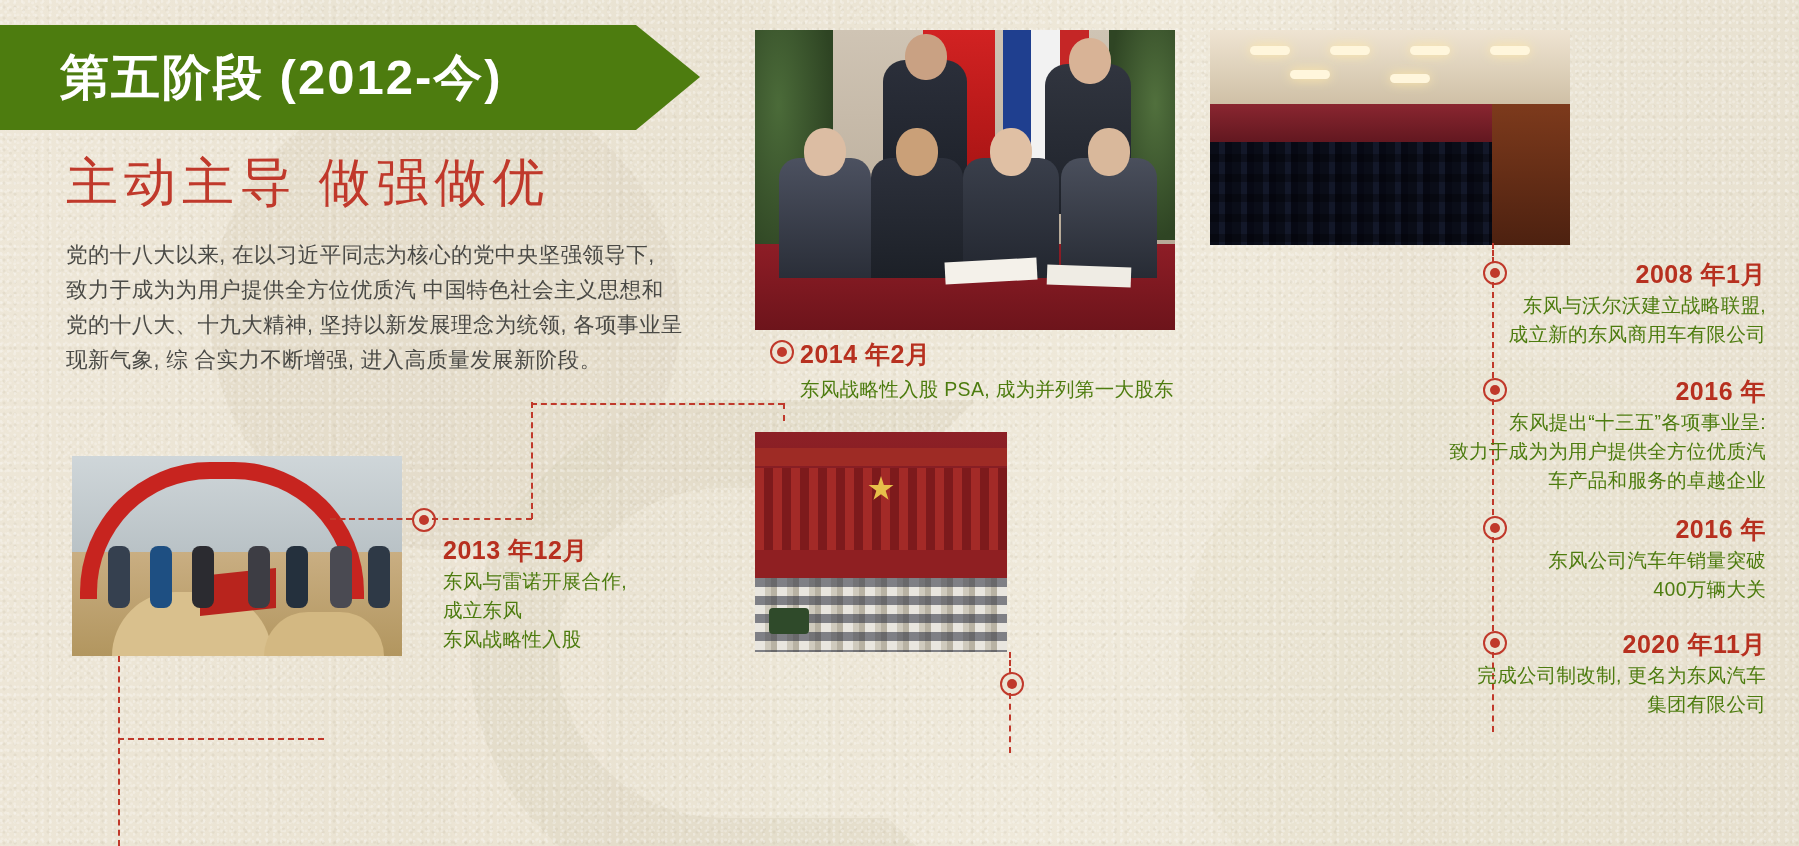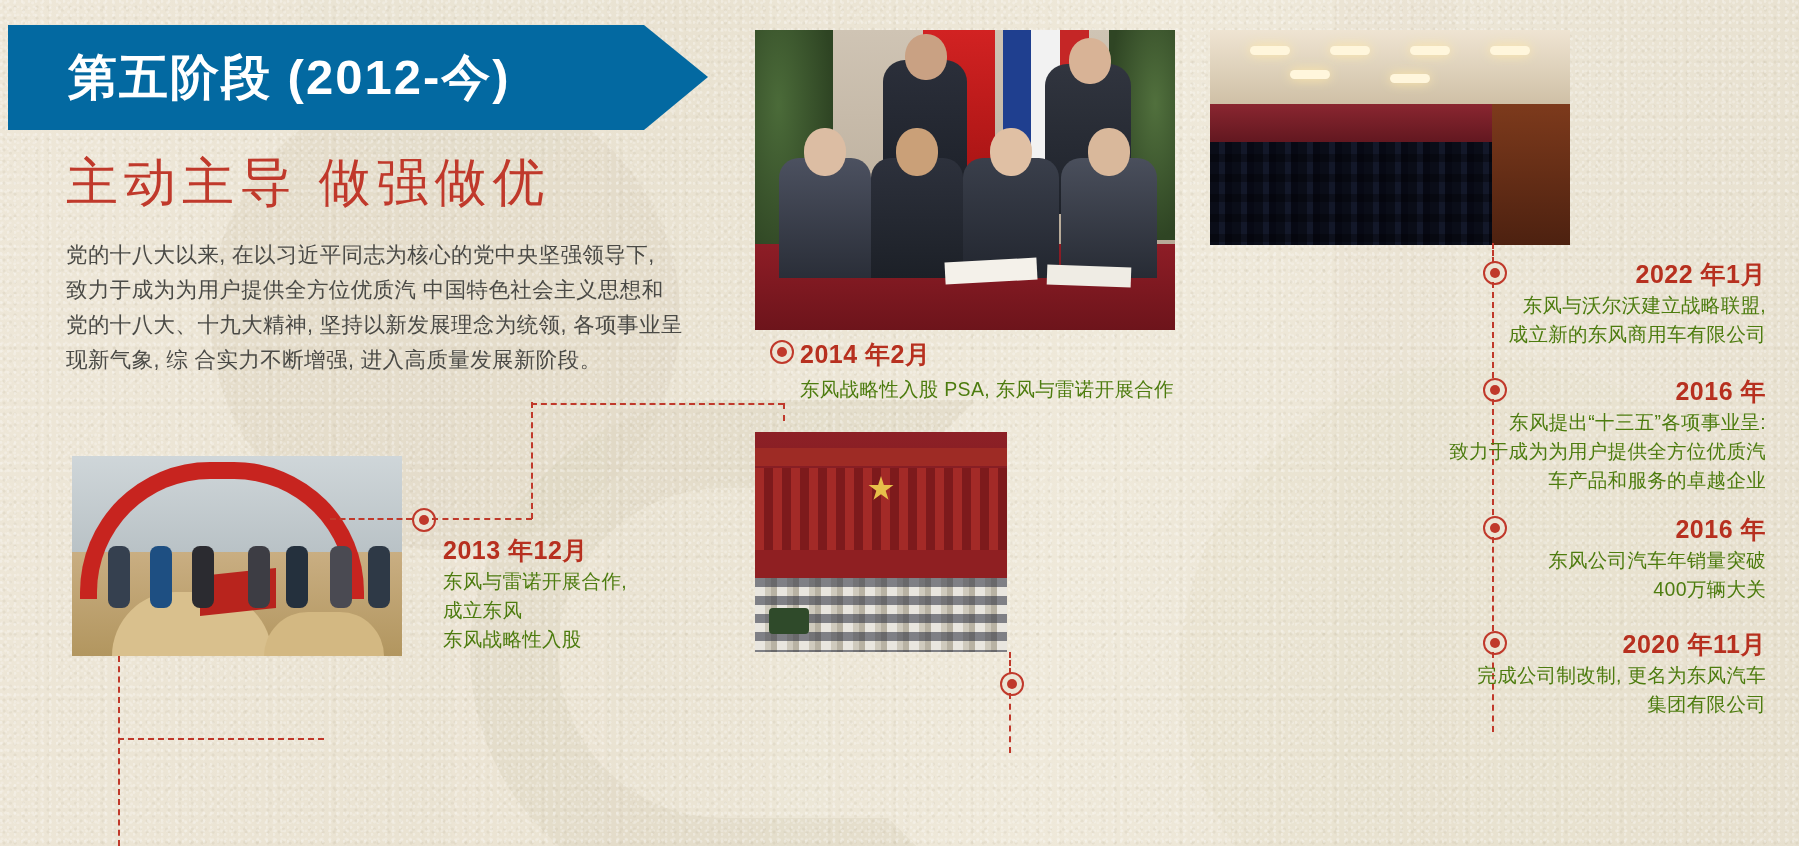--- a/index.html
+++ b/index.html
@@ -30,22 +30,22 @@
   .band{position:absolute;top:0;bottom:0;background:rgba(236,230,214,.55);}
   .band1{left:452px;width:154px;}
   .band2{left:1335px;width:120px;background:rgba(232,225,208,.45);}
   .band3{left:770px;width:60px;background:rgba(238,232,217,.35);}
   .hook{position:absolute;left:470px;top:400px;width:330px;height:330px;
     border:88px solid rgba(223,215,195,.55);border-radius:50% 0 0 50%;
     border-right-color:transparent;}
 
   
   .stage-banner{
-    position:absolute;left:8px;top:25px;width:700px;height:105px;
-    background:#0369a1;color:#fff;display:flex;align-items:center;
+    position:absolute;left:0;top:25px;width:700px;height:105px;
+    background:#4d7c0f;color:#fff;display:flex;align-items:center;
     clip-path:polygon(0 0, 636px 0, 700px 52px, 636px 105px, 0 105px);
     text-align:center;
   }
   .stage-banner .stage-text{
     margin-left:60px;font-size:49px;font-weight:bold;letter-spacing:2px;
     white-space:nowrap;line-height:1;
   }
 
   
   .headline{
@@ -275,26 +275,26 @@
 <div class="vline" style="left:118px;top:656px;height:190px;"></div>
 <div class="hline" style="left:118px;top:738px;width:206px;"></div>
 
 <div class="dot" style="left:1000px;top:672px;"></div>
 <div class="vline" style="left:1009px;top:652px;height:22px;"></div>
 <div class="vline" style="left:1009px;top:693px;height:60px;"></div>
 
 <div class="tl-left" id="ev-2014">
   <div class="tl-year">2014 年2月</div>
   <div class="tl-desc">
-    <span class="ln">东风战略性入股 PSA, 东风与雷诺开展合作</span>
+    <span class="ln">东风战略性入股 PSA, 成为并列第一大股东</span>
   </div>
 </div>
 
 <div class="tl-right" id="ev-2015">
-  <div class="tl-year">2022 年1月</div>
+  <div class="tl-year">2008 年1月</div>
   <div class="tl-desc">
     <span class="ln">东风与沃尔沃建立战略联盟,</span>
     <span class="ln">成立新的东风商用车有限公司</span>
   </div>
 </div>
 
 <div class="tl-right" id="ev-2016a">
   <div class="tl-year">2016 年</div>
   <div class="tl-desc">
     <span class="ln">东风提出“十三五”各项事业呈:</span>

